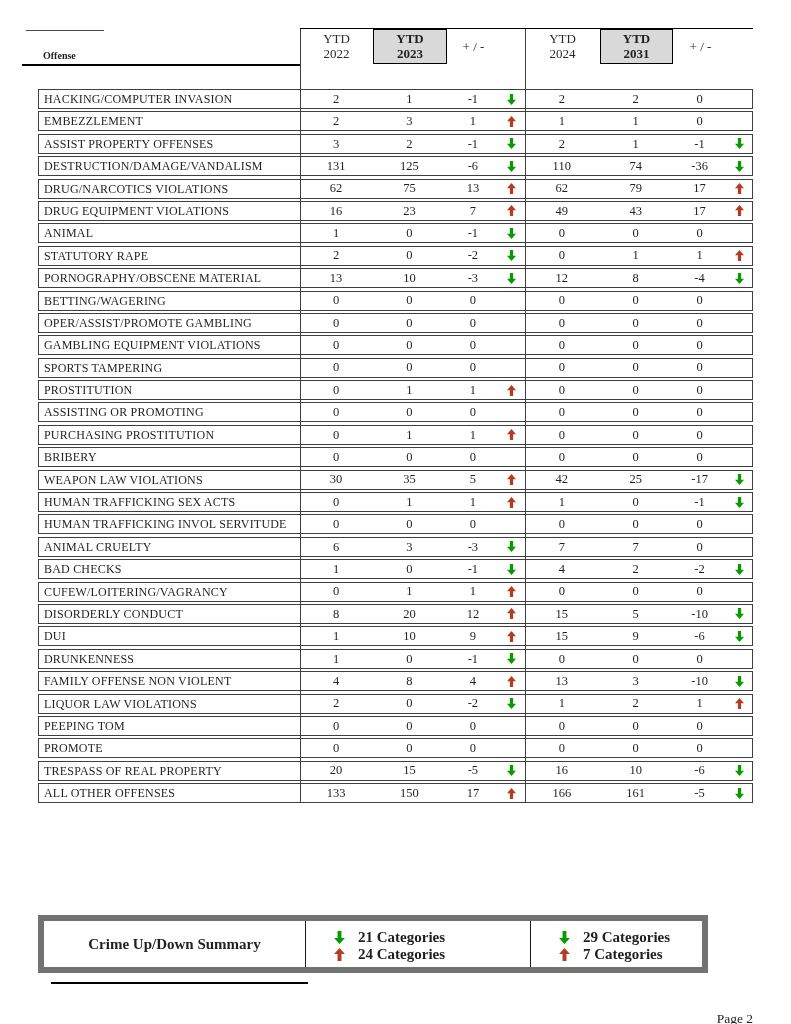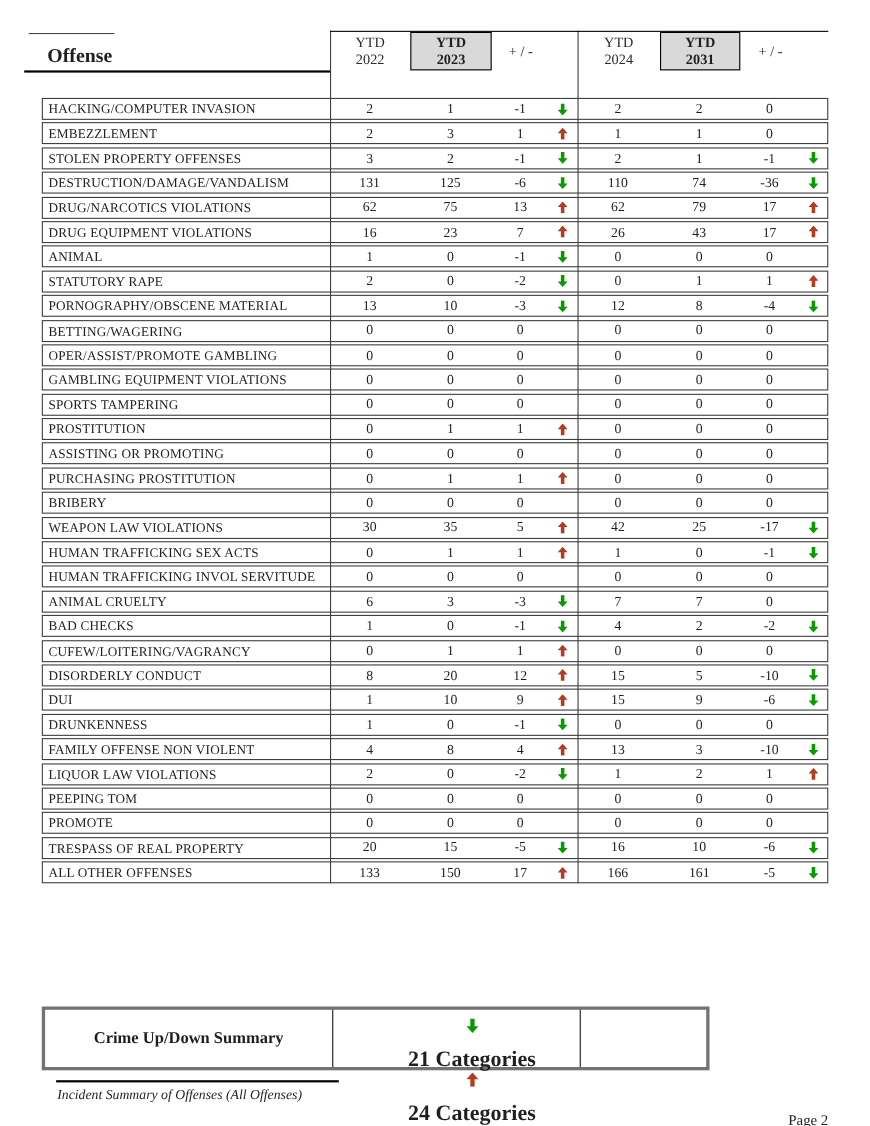--- a/index.html
+++ b/index.html
@@ -15,21 +15,21 @@
   
   .tablewrap{position:absolute;left:38px;top:28px;width:715px;height:776px;}
   .vline{position:absolute;top:0;height:775px;width:1px;background:#3f3f3f;}
   .v1{left:262px;}
   .v2{left:487px;}
 
   .thead{position:relative;height:38px;display:flex;}
   .head-topline{position:absolute;left:262px;right:0;top:0;height:1px;background:#000;}
   .offense-underline{position:absolute;left:-16px;bottom:0;width:278px;height:2px;background:#000;}
   .h-offense{width:262px;box-sizing:border-box;display:flex;align-items:flex-end;
-    padding:0 0 5px 5px;font-weight:bold;font-size:18px;}
+    padding:0 0 5px 5px;font-weight:bold;font-size:10px;}
   .h-num{display:flex;flex-direction:column;justify-content:center;text-align:center;
     font-size:13px;line-height:1.12;color:#2a2a2a;}
   .h-box{display:flex;}
   .graybox{width:100%;height:35px;margin-top:1px;box-sizing:border-box;border:1px solid #000;
     background:#d9d9d9;display:flex;flex-direction:column;justify-content:center;
     text-align:center;font-size:13px;font-weight:bold;line-height:1.12;}
   .h-delta{display:flex;align-items:center;justify-content:center;font-size:13px;}
   .head-gap{height:23px;}
 
   .w-prev1{width:73px;} .w-curr1{width:74px;} .w-delta1{width:53px;} .w-arrow1{width:25px;}
@@ -37,30 +37,30 @@
 
   .row{display:flex;align-items:center;width:715px;height:20px;box-sizing:border-box;
     border:1px solid #3f3f3f;margin-bottom:2.4px;}
   .row:last-child{margin-bottom:1px;align-items:center;}
   .c{box-sizing:border-box;text-align:center;font-size:12.5px;line-height:1;}
   .c.offense{width:261px;text-align:left;padding-left:5px;font-size:12px;letter-spacing:0.2px;
     white-space:nowrap;overflow:hidden;}
   .c.arrow{display:flex;align-items:center;justify-content:center;height:100%;}
 
   
-  .summary{position:absolute;left:38px;top:915px;width:607px;height:58px;box-sizing:border-box;
-    border:3px solid #737373;display:flex;}
+  .summary{position:absolute;left:38px;top:915px;width:670px;height:58px;box-sizing:border-box;
+    border:6px solid #737373;display:flex;}
   .s-title{width:262px;box-sizing:border-box;border-right:1px solid #1a1a1a;
     display:flex;align-items:center;justify-content:center;
     font-weight:bold;font-size:15px;}
   .s-cell{display:flex;flex-direction:column;justify-content:space-between;
     padding:8px 0 8px 28px;box-sizing:border-box;}
   .s-mid{width:225px;border-right:1px solid #1a1a1a;}
   .s-right{flex:1;}
-  .s-line{display:flex;align-items:center;gap:13px;font-weight:bold;font-size:20px;flex-direction:column;}
+  .s-line{display:flex;align-items:center;gap:13px;font-weight:bold;font-size:15px;}
   .s-arrow{display:flex;align-items:center;}
 
   
   .footer-rule{position:absolute;left:51px;top:982px;width:257px;height:2px;background:#000;}
   .footer-left{position:absolute;left:52px;top:988px;font-style:italic;font-size:12.5px;}
   .footer-right{position:absolute;right:38px;top:987px;font-size:13.5px;margin-top:24px;}
 </style>
 </head>
 <body>
 
@@ -132,21 +132,21 @@
             <svg width="9" height="11" viewBox="0 0 10 12">
               <path d="M5 0 L10 5.6 L6.8 5.6 L6.8 12 L3.2 12 L3.2 5.6 L0 5.6 Z" fill="#b23c22"></path>
             </svg>
           </div>
           <div class="c w-prev2">1</div>
           <div class="c w-curr2">1</div>
           <div class="c w-delta2">0</div>
           <div class="c arrow w-arrow2"></div>
         </div>
         <div class="row">
-          <div class="c offense">STOLEN PROPERTY OFFENSES</div>
+          <div class="c offense">ASSIST PROPERTY OFFENSES</div>
           <div class="c w-prev1">3</div>
           <div class="c w-curr1">2</div>
           <div class="c w-delta1">-1</div>
           <div class="c arrow w-arrow1">
             <svg width="9" height="11" viewBox="0 0 10 12">
               <path d="M5 12 L0 6.4 L3.2 6.4 L3.2 0 L6.8 0 L6.8 6.4 L10 6.4 Z" fill="#089b00"></path>
             </svg>
           </div>
           <div class="c w-prev2">2</div>
           <div class="c w-curr2">1</div>
@@ -198,21 +198,21 @@
         <div class="row">
           <div class="c offense">DRUG EQUIPMENT VIOLATIONS</div>
           <div class="c w-prev1">16</div>
           <div class="c w-curr1">23</div>
           <div class="c w-delta1">7</div>
           <div class="c arrow w-arrow1">
             <svg width="9" height="11" viewBox="0 0 10 12">
               <path d="M5 0 L10 5.6 L6.8 5.6 L6.8 12 L3.2 12 L3.2 5.6 L0 5.6 Z" fill="#b23c22"></path>
             </svg>
           </div>
-          <div class="c w-prev2">26</div>
+          <div class="c w-prev2">49</div>
           <div class="c w-curr2">43</div>
           <div class="c w-delta2">17</div>
           <div class="c arrow w-arrow2">
             <svg width="9" height="11" viewBox="0 0 10 12">
               <path d="M5 0 L10 5.6 L6.8 5.6 L6.8 12 L3.2 12 L3.2 5.6 L0 5.6 Z" fill="#b23c22"></path>
             </svg>
           </div>
         </div>
         <div class="row">
           <div class="c offense">ANIMAL</div>
@@ -628,19 +628,36 @@
       </div>
       <div class="s-line">
         <span class="s-arrow">
             <svg width="11" height="13" viewBox="0 0 10 12">
               <path d="M5 0 L10 5.6 L6.8 5.6 L6.8 12 L3.2 12 L3.2 5.6 L0 5.6 Z" fill="#b23c22"></path>
             </svg>
           </span>
         <span>24 Categories</span>
       </div>
     </div>
+    <div class="s-cell s-right">
+      <div class="s-line">
+        <span class="s-arrow">
+            <svg width="11" height="13" viewBox="0 0 10 12">
+              <path d="M5 12 L0 6.4 L3.2 6.4 L3.2 0 L6.8 0 L6.8 6.4 L10 6.4 Z" fill="#089b00"></path>
+            </svg>
+          </span>
+        <span>29 Categories</span>
+      </div>
+      <div class="s-line">
+        <span class="s-arrow">
+            <svg width="11" height="13" viewBox="0 0 10 12">
+              <path d="M5 0 L10 5.6 L6.8 5.6 L6.8 12 L3.2 12 L3.2 5.6 L0 5.6 Z" fill="#b23c22"></path>
+            </svg>
+          </span>
+        <span>7 Categories</span>
+      </div>
+    </div>
   </div>
 
   <div class="footer-rule"></div>
-  <div class="footer-left">Incident Summary of Offenses (All Offenses)</div>
   <div class="footer-right">Page 2</div>
 
 </div>
 
 </body></html>

